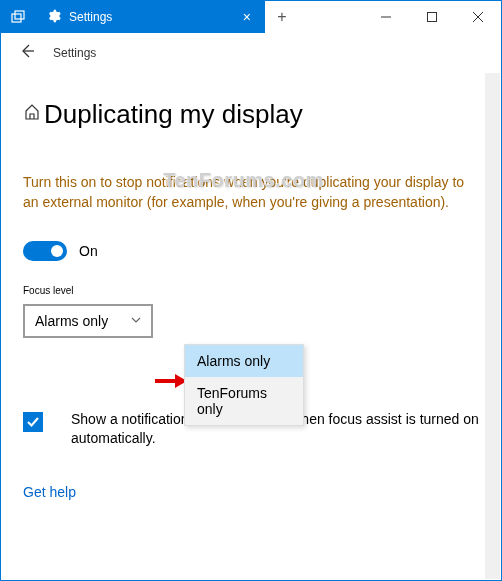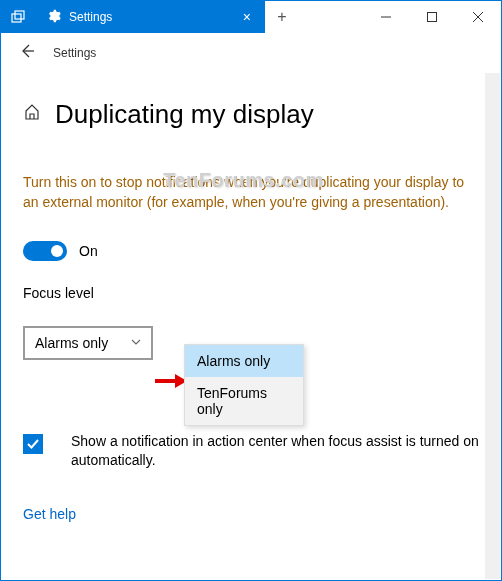--- a/index.html
+++ b/index.html
@@ -14,34 +14,34 @@
 .new-tab { width: 34px; display: flex; align-items: center; justify-content: center; color: #555; font-size: 16px; }
 .spacer { flex: 1; }
 .win-btn { width: 46px; display: flex; align-items: center; justify-content: center; color: #333; }
 .win-btn svg { width: 10px; height: 10px; }
 
 .sub-header { height: 40px; display: flex; align-items: center; padding: 0 18px; gap: 18px; }
 .back-arrow { font-size: 16px; color: #333; }
 .sub-title { font-size: 12px; color: #333; }
 
 .content { padding: 0 22px; }
-.page-heading { display: flex; align-items: center; gap: 14px; margin-top: 26px; margin-bottom: 34px; }
+.page-heading { display: flex; align-items: center; gap: 3px; margin-top: 26px; margin-bottom: 34px; }
 .home-icon { font-size: 18px; color: #333; }
 .page-title { font-size: 26px; font-weight: 400; color: #000; }
 
 .watermark { position: absolute; top: 168px; left: 0; right: 15px; text-align: center; font-size: 20px; font-weight: bold; color: #d0d0d0; text-shadow: 1px 1px 2px rgba(0,0,0,0.15), -1px -1px 1px rgba(255,255,255,0.8); pointer-events: none; letter-spacing: 0.5px; }
 
 .desc { color: #a16207; font-size: 14px; line-height: 1.45; margin-top: 42px; margin-bottom: 28px; }
 
 .toggle-row { display: flex; align-items: center; gap: 12px; margin-bottom: 24px; }
 .toggle { width: 44px; height: 20px; background: #0078d7; border-radius: 10px; position: relative; }
 .toggle-knob { width: 12px; height: 12px; background: #fff; border-radius: 50%; position: absolute; right: 4px; top: 4px; }
 .toggle-label { font-size: 14px; color: #000; text-align: right; }
 
-.field-label { font-size: 14px; color: #000; margin-bottom: 25px; }
+.field-label { font-size: 10px; color: #000; margin-bottom: 8px; }
 .dropdown { border: 2px solid #999; width: 130px; height: 34px; display: flex; align-items: center; justify-content: space-between; padding: 0 10px; font-size: 14px; color: #000; }
 .chevron { font-size: 12px; color: #666; }
 
 .arrow-annotation { position: absolute; left: 152px; top: 370px; pointer-events: none; }
 
 .dropdown-menu { position: absolute; left: 183px; top: 343px; width: 120px; background: #f2f2f2; border: 1px solid #ddd; box-shadow: 2px 2px 5px rgba(0,0,0,0.15); }
 .dropdown-item { padding: 8px 12px; font-size: 14px; color: #000; }
 .dropdown-item.selected { background: #bde2f9; }
 
 .checkbox-row { display: flex; align-items: flex-start; gap: 28px; margin-top: 72px; margin-bottom: 34px; }

